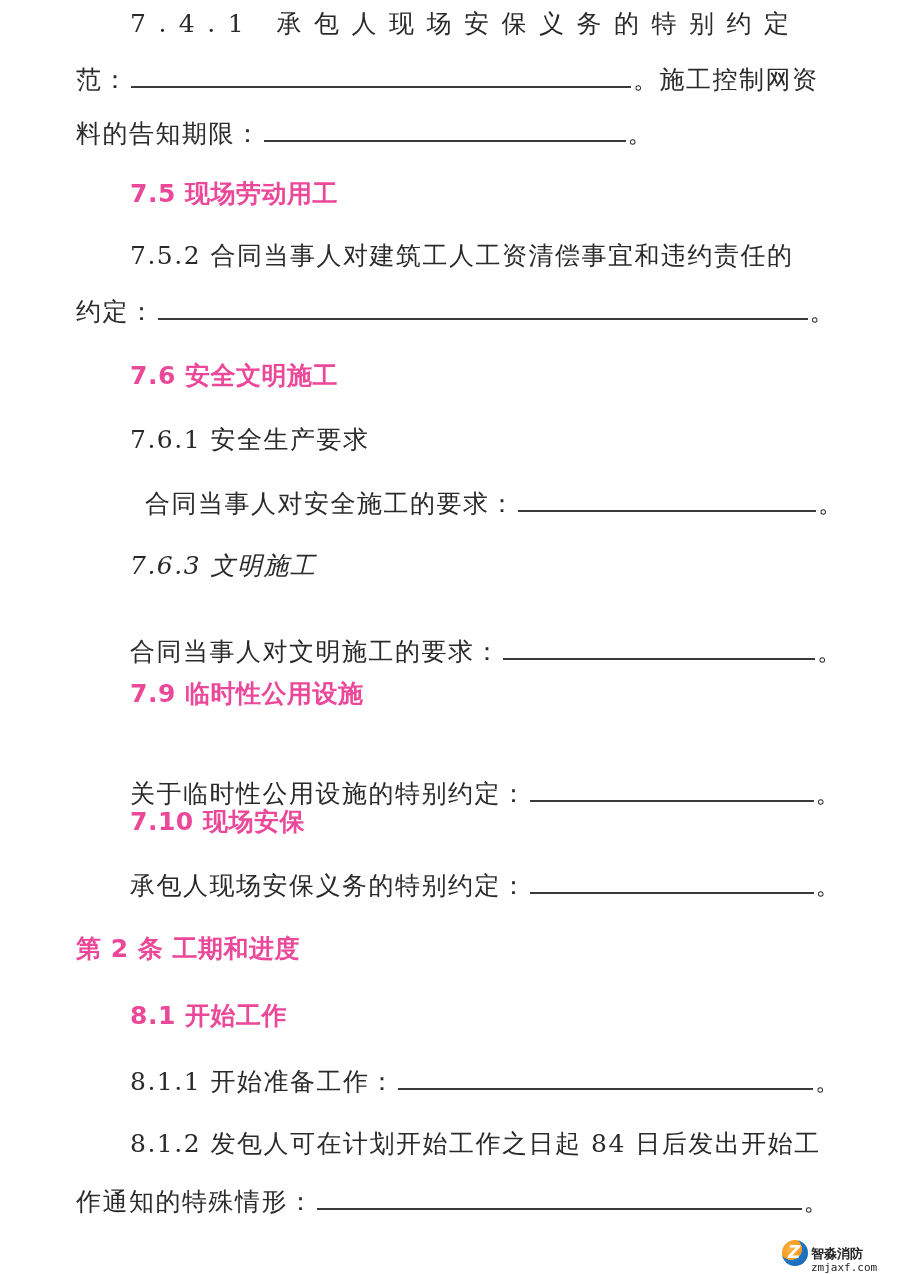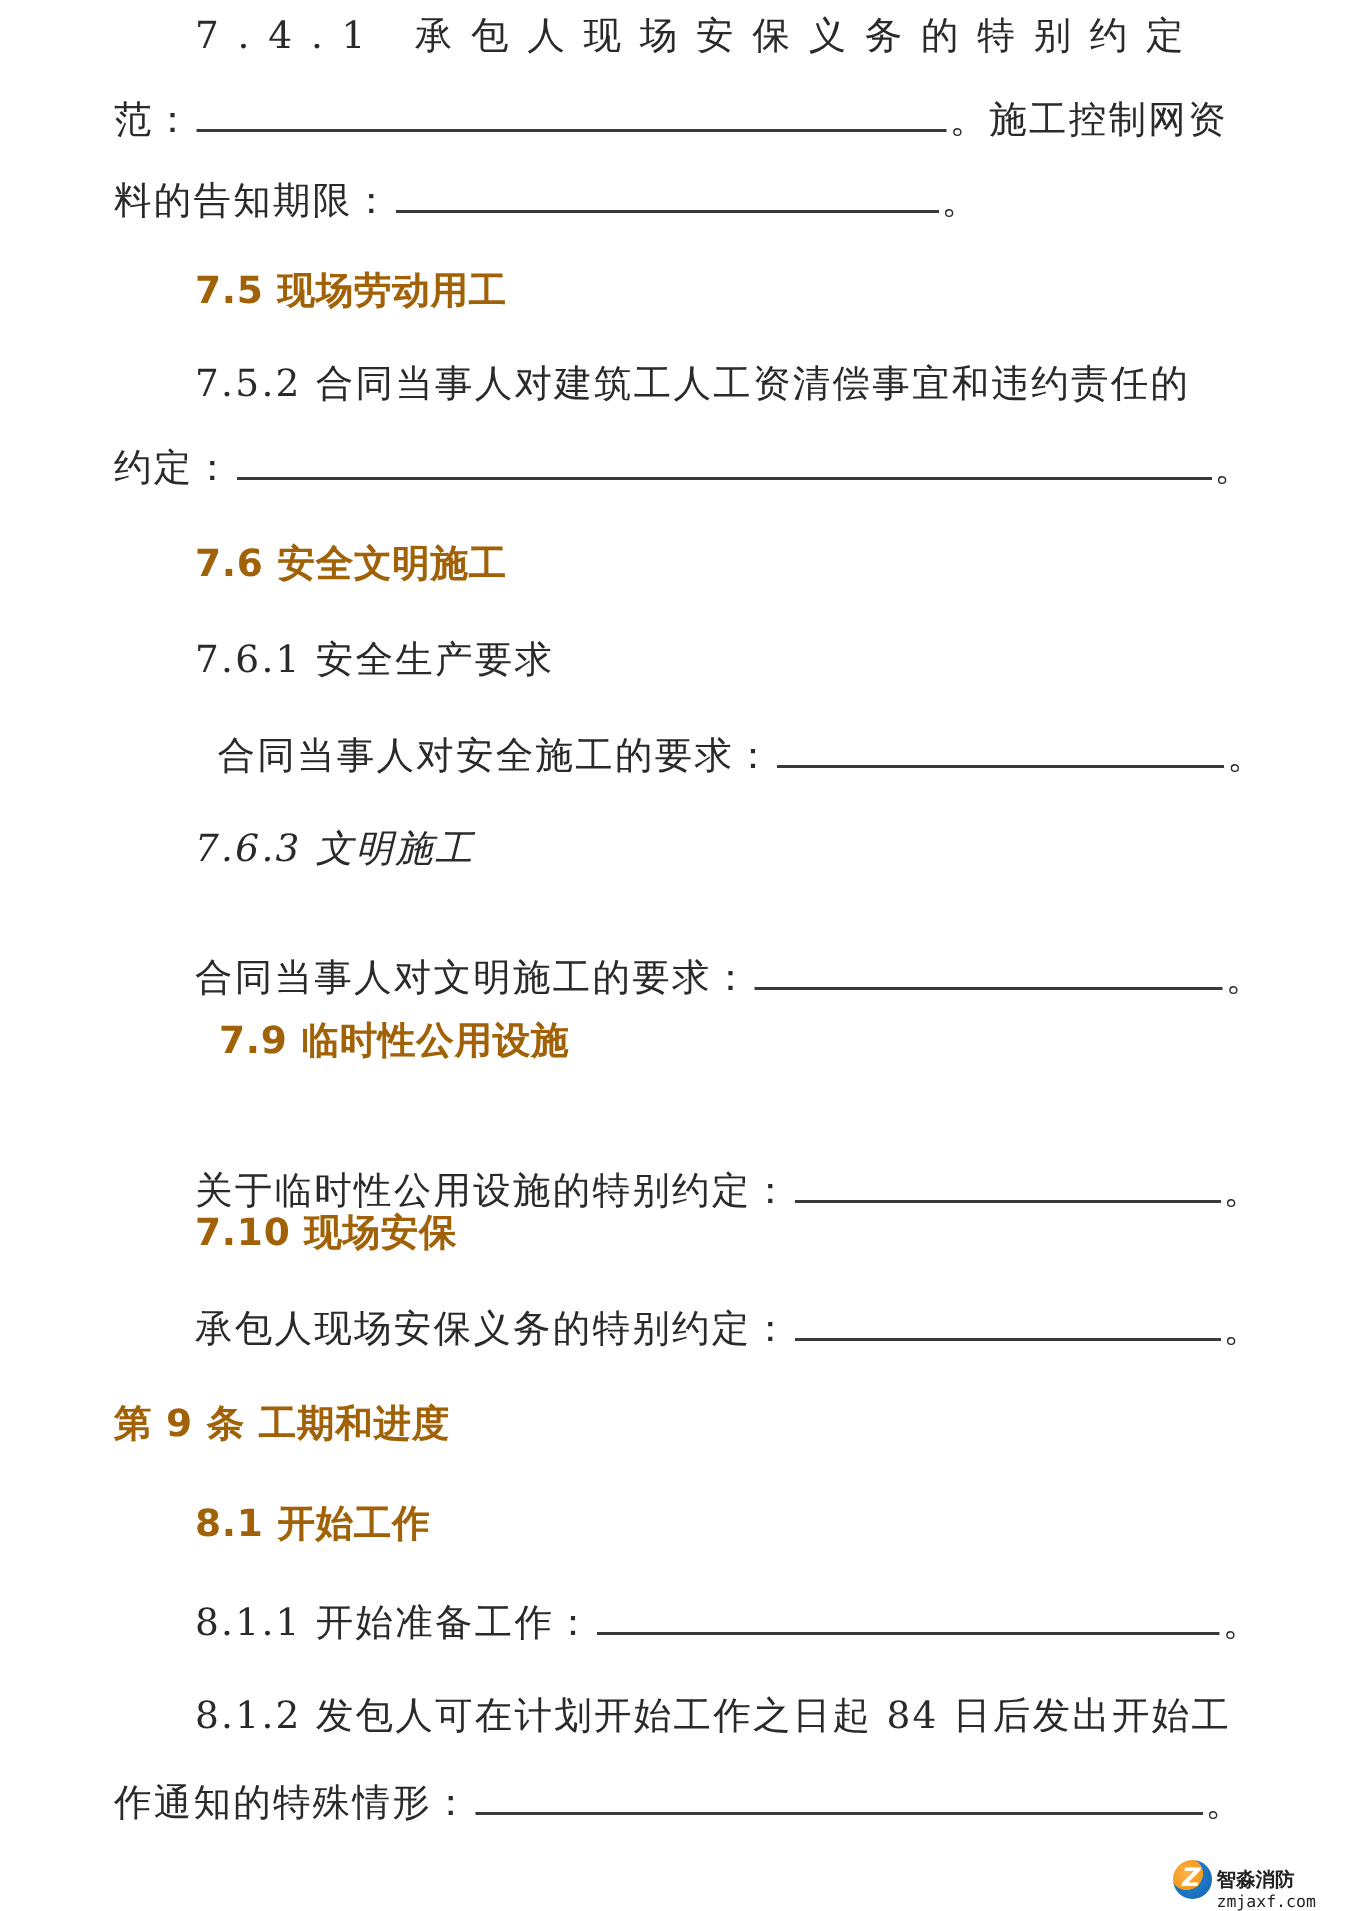--- a/index.html
+++ b/index.html
@@ -19,21 +19,21 @@
       position: absolute;
       left: 0;
       white-space: nowrap;
       font-size: 25px;
       line-height: 32px;
       letter-spacing: 1.5px;
     }
     .heading {
       font-family: "DejaVu Sans", "Liberation Sans", sans-serif;
       font-weight: bold;
-      color: #a16207;
+      color: #ec4899;
       letter-spacing: 0.5px;
     }
     .blank {
       display: inline-block;
       border-bottom: 2px solid #3a3a3a;
       height: 22px;
       vertical-align: baseline;
       margin: 0 2px;
     }
     .wide-spaced { letter-spacing: 12.5px; }
@@ -116,36 +116,36 @@
 <div class="line" style="left:145px; top:488px;">
   <span>合同当事人对安全施工的要求：</span><span class="blank" style="width:298px;"></span><span>。</span>
 </div>
 <div class="line" style="left:130px; top:550px;font-style:italic;">
   <span>7.6.3 文明施工</span>
 </div>
 <div class="line" style="left:130px; top:616px;margin-top:20px;">
   <span>合同当事人对文明施工的要求：</span><span class="blank" style="width:312px;"></span><span>。</span>
 </div>
 
-<div class="line heading" style="left:130px; top:678px;margin-left:16px;">
+<div class="line heading" style="left:130px; top:678px;">
   <span>7.9 临时性公用设施</span>
 </div>
 <div class="line" style="left:130px; top:742px;margin-top:36px;">
   <span>关于临时性公用设施的特别约定：</span><span class="blank" style="width:284px;"></span><span>。</span>
 </div>
 
 <div class="line heading" style="left:130px; top:806px;">
   <span>7.10 现场安保</span>
 </div>
 <div class="line" style="left:130px; top:870px;">
   <span>承包人现场安保义务的特别约定：</span><span class="blank" style="width:284px;"></span><span>。</span>
 </div>
 
 <div class="line heading" style="left:76px; top:933px;">
-  <span>第 9 条 工期和进度</span>
+  <span>第 2 条 工期和进度</span>
 </div>
 <div class="line heading" style="left:130px; top:1000px;">
   <span>8.1 开始工作</span>
 </div>
 <div class="line" style="left:130px; top:1066px;">
   <span>8.1.1 开始准备工作：</span><span class="blank" style="width:415px;"></span><span>。</span>
 </div>
 <div class="line" style="left:130px; top:1128px;">
   <span>8.1.2 发包人可在计划开始工作之日起 84 日后发出开始工</span>
 </div>

